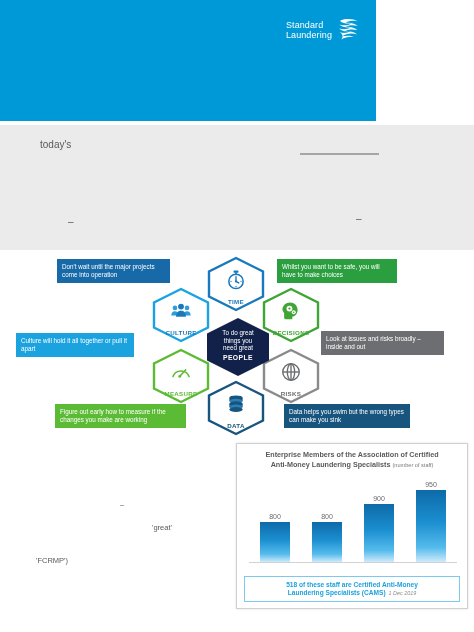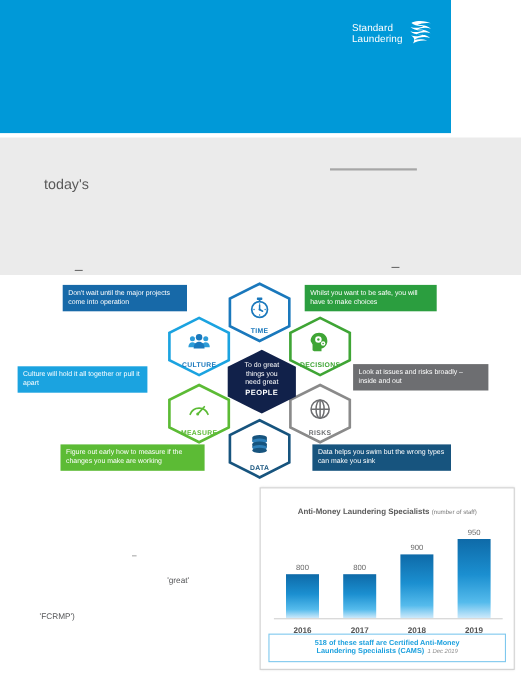--- a/index.html
+++ b/index.html
@@ -4,40 +4,40 @@
 <style>
   html,body{margin:0;padding:0;}
   body{
     width:474px;height:632px;position:relative;overflow:hidden;
     background:#ffffff;
     font-family:"Liberation Sans","DejaVu Sans",sans-serif;
     -webkit-font-smoothing:antialiased;
   }
   
   .header{
-    position:absolute;left:0;top:0;width:410px;height:121px;
+    position:absolute;left:0;top:0;width:376px;height:121px;
     background:#0099d8;
   }
   .logo{
     position:absolute;right:16px;top:18px;
     display:flex;align-items:center;gap:6px;
   }
   .logo-text{
     color:#ffffff;font-size:9px;line-height:10.5px;font-weight:400;
     text-align:left;letter-spacing:.1px;
   }
   .logo-mark{width:22px;height:24px;display:block;}
 
   
   .grey-band{
     position:absolute;left:0;top:125px;width:474px;height:125px;
     background:#ebebeb;
   }
   .ghost-text{
-    position:absolute;color:#595959;font-size:13px;white-space:nowrap;margin-top:21px;
+    position:absolute;color:#595959;font-size:10px;white-space:nowrap;
   }
   .rule{
     position:absolute;background:#a6a6a6;height:1.5px;
   }
 
   
   .diagram{
     position:absolute;left:0;top:252px;width:474px;height:190px;
   }
   .hexwrap{position:absolute;left:148px;top:2px;width:180px;height:186px;}
@@ -254,21 +254,21 @@
   </div>
 </div>
 
 <div class="body-text" style="left:120px;top:500px;">–</div>
 <div class="body-text" style="left:152px;top:523px;">'great'</div>
 <div class="body-text" style="left:36px;top:556px;">'FCRMP')</div>
 
 <div class="chart-panel">
 
   <div class="chart-title">
-    <br>
+    <span>Enterprise Members of the Association of Certified</span><br>
     <span>Anti-Money Laundering Specialists</span>
     <span class="sub">(number of staff)</span>
   </div>
 
   <div class="plot">
     <div class="bars">
 
       <div class="barcol">
         <div class="barval">800</div>
         <div class="bar" style="height:40px;"></div>
@@ -287,26 +287,20 @@
       <div class="barcol">
         <div class="barval">950</div>
         <div class="bar" style="height:72px;"></div>
       </div>
 
     </div>
   </div>
 
   <div class="axis"></div>
 
-  <div class="xlabels">
-    <div class="xlab">2016</div>
-    <div class="xlab">2017</div>
-    <div class="xlab">2018</div>
-    <div class="xlab">2019</div>
-  </div>
 
   <div class="chart-footer">
     <div class="ftxt">
       <span>518 of these staff are Certified Anti-Money</span><br>
       <span>Laundering Specialists (CAMS)</span><span class="fdate">1 Dec 2019</span>
     </div>
   </div>
 
 </div>
 

